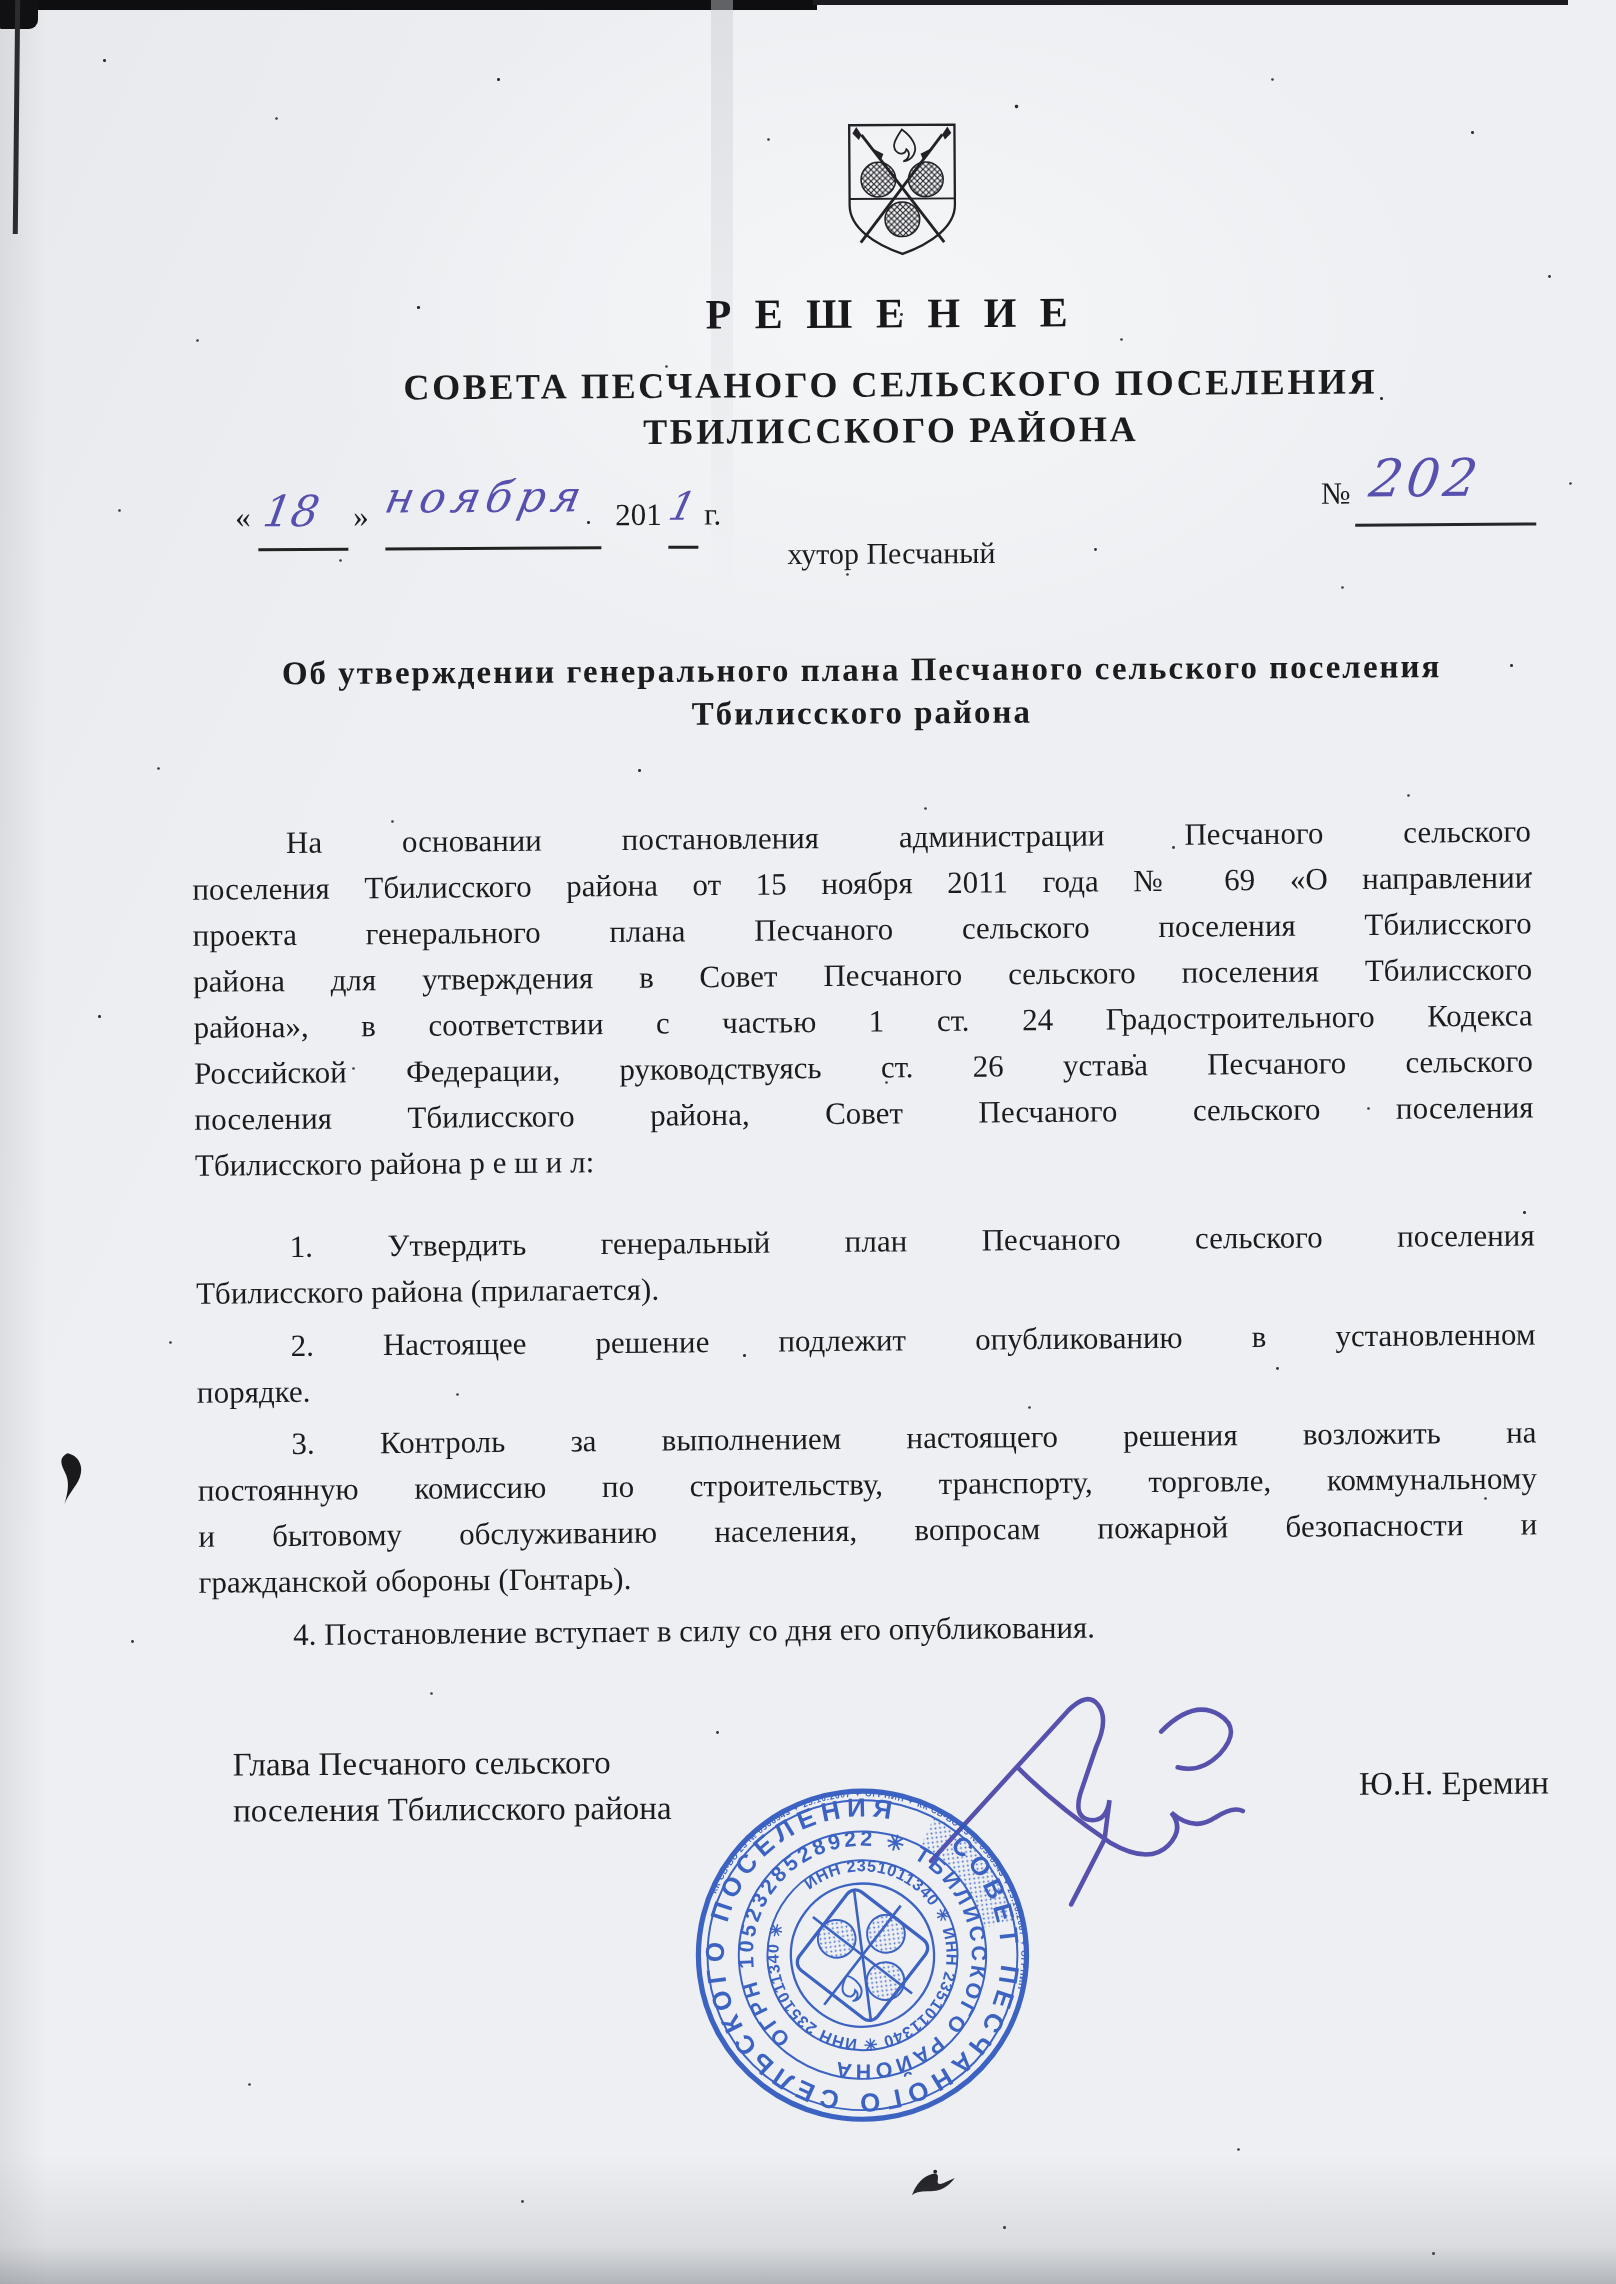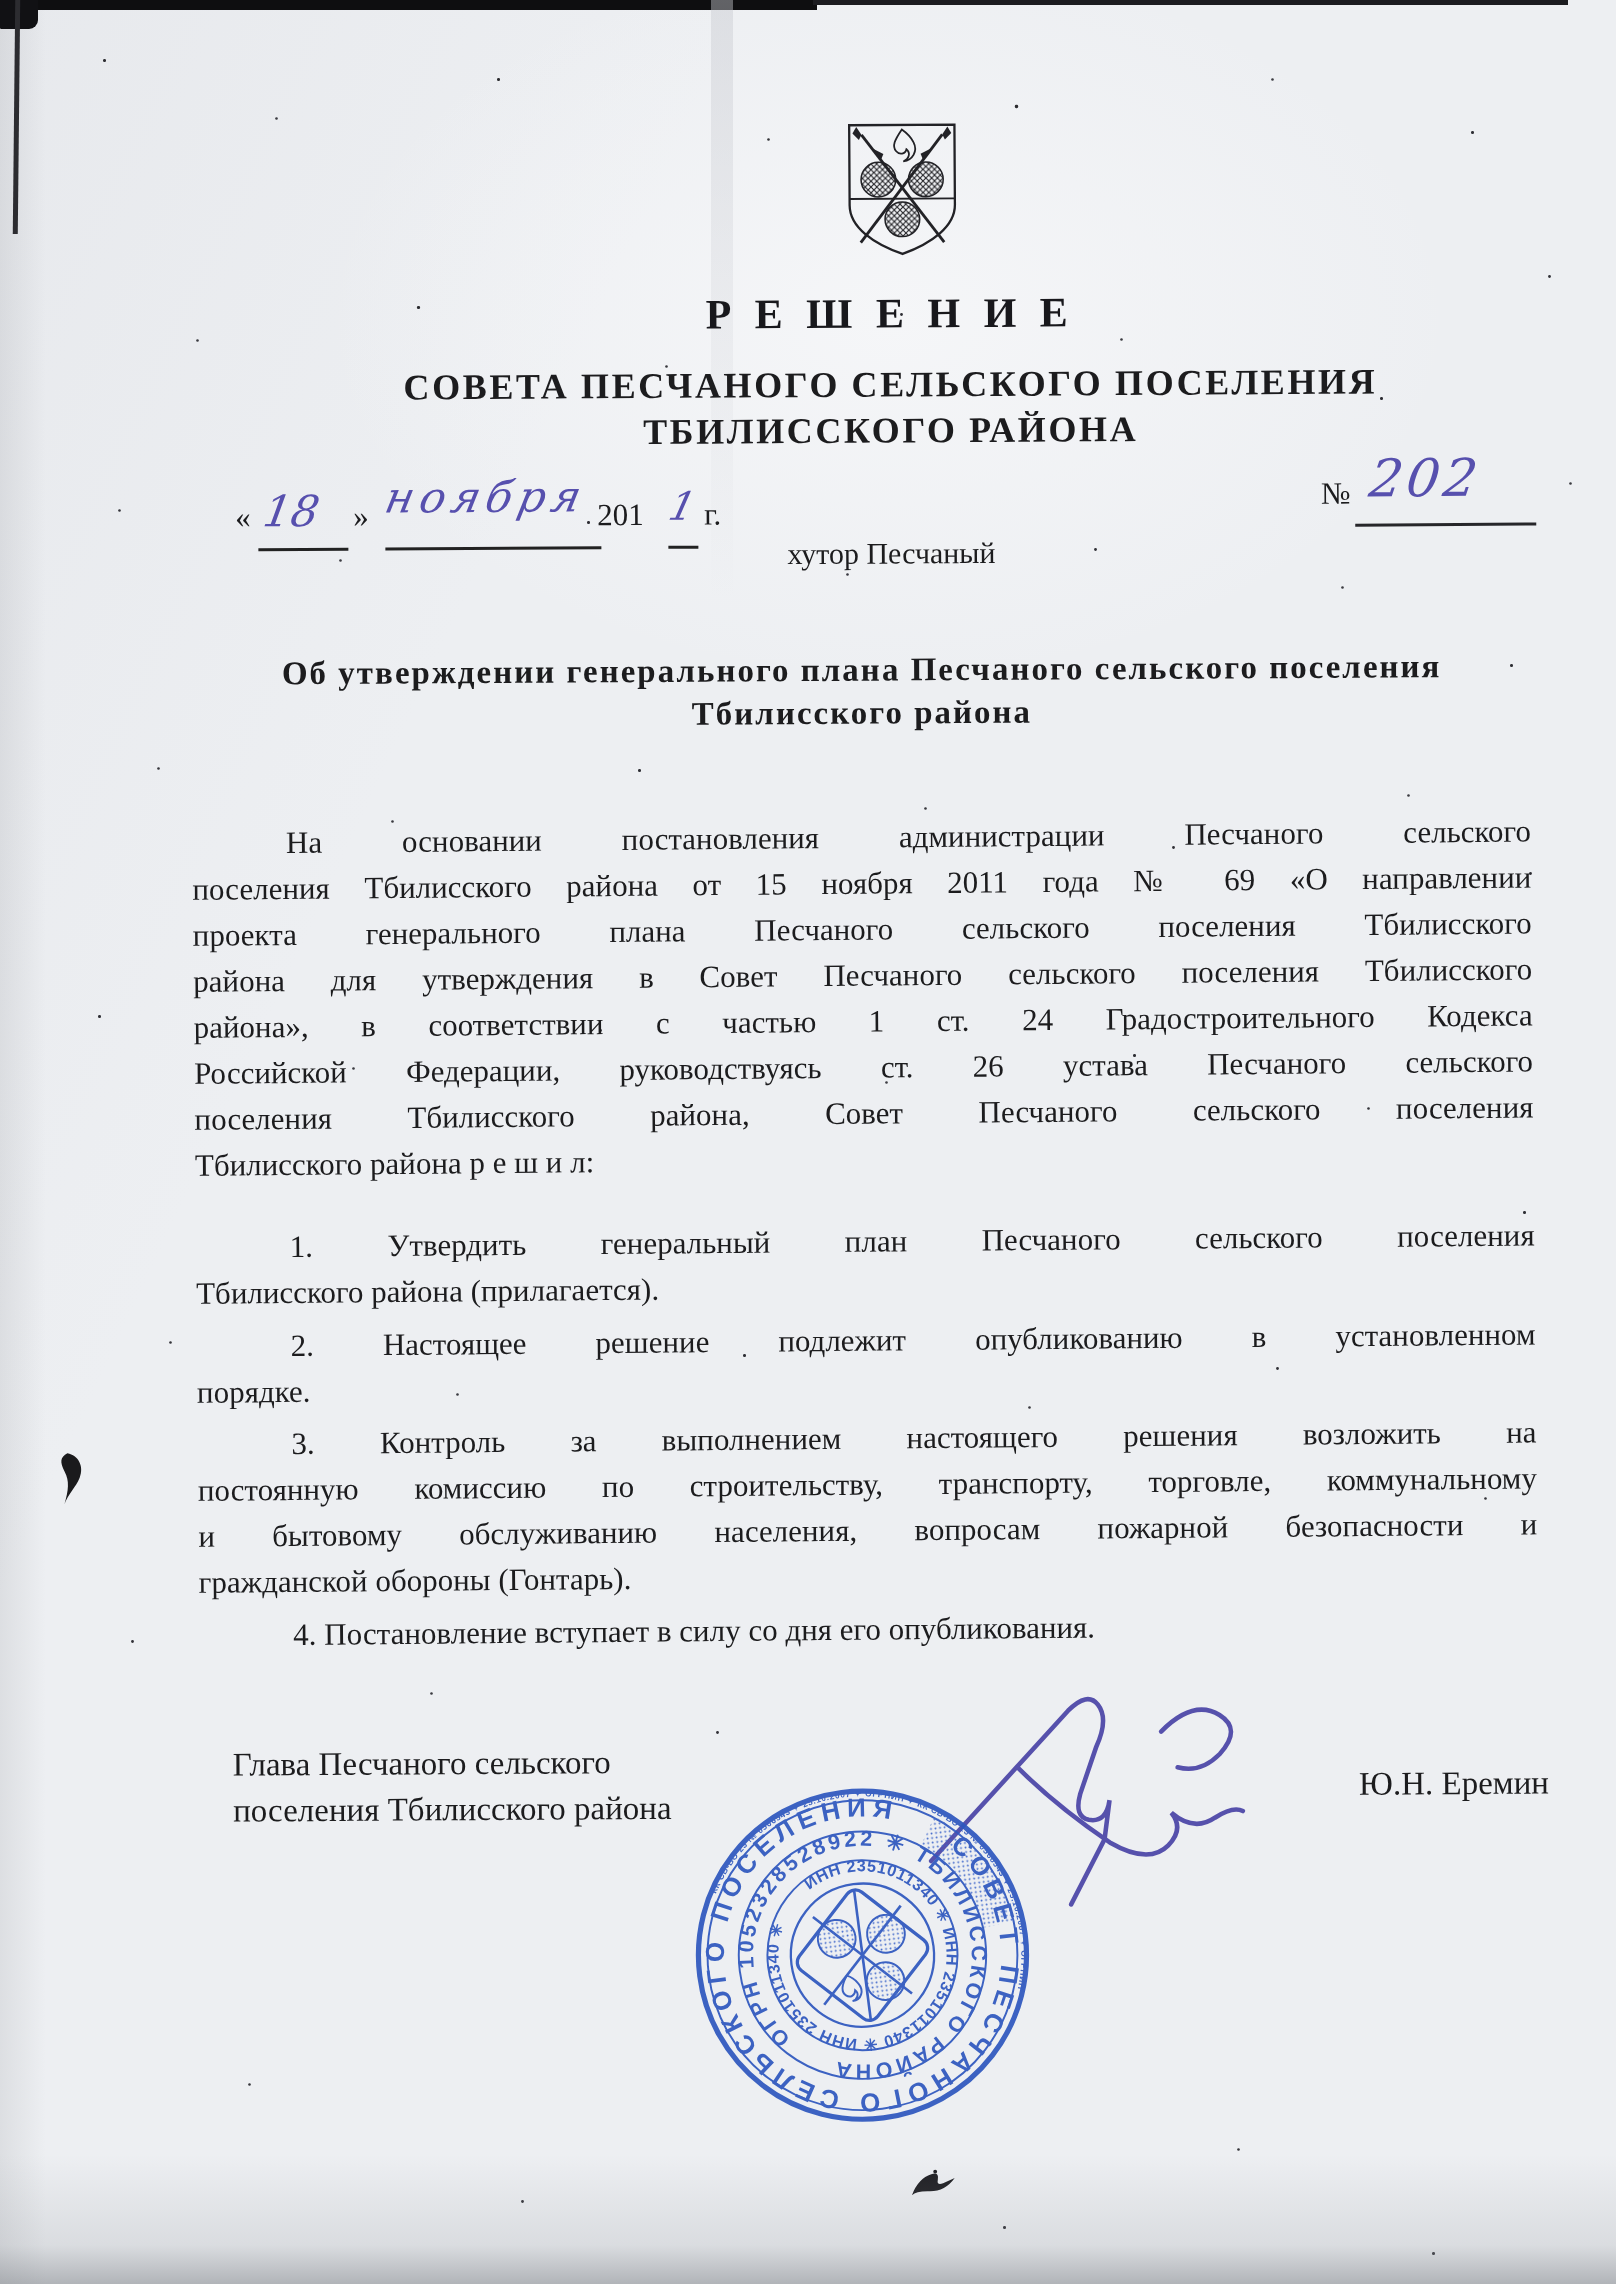--- a/index.html
+++ b/index.html
@@ -46,21 +46,21 @@
   .doc-title{left:215px;top:290px;width:1360px;text-align:center;
       font-size:42px;font-weight:bold;letter-spacing:6.5px;color:#18181c;}
   .org1{left:215px;top:364px;width:1360px;text-align:center;font-size:36px;font-weight:bold;letter-spacing:2.6px;}
   .org2{left:215px;top:410px;width:1360px;text-align:center;font-size:36px;font-weight:bold;letter-spacing:2.6px;}
   
   .dl{font-size:31px;}
   .q-open{left:239px;top:496px;}
   .day-line{left:262px;top:498px;width:90px;height:47px;border-bottom:3.3px solid #222;}
   .q-close{left:357px;top:496px;}
   .month-line{left:389px;top:498px;width:216px;height:47px;border-bottom:3.3px solid #222;}
-  .year-printed{left:601px;top:496px;}
+  .year-printed{left:619px;top:496px;}
   .year-line{left:672px;top:498px;width:30px;height:47px;border-bottom:3.3px solid #222;}
   .year-suffix{left:708px;top:496px;}
   .num-label{left:1325px;top:479px;}
   .num-line{left:1359px;top:480px;width:181px;height:47px;border-bottom:3.3px solid #26262a;}
   .hand{font-family:"DejaVu Serif",serif;font-style:italic;color:#5750ae;}
   .hand-day{left:268px;top:483px;font-size:43px;transform:skewX(-10deg);}
   .hand-month{left:390px;top:470px;font-size:43px;letter-spacing:5.9px;transform:skewX(-12deg);}
   .hand-year{left:674px;top:483px;font-size:39px;transform:skewX(-14deg);}
   .hand-num{left:1374px;top:452px;font-size:52px;letter-spacing:3.9px;transform:skewX(-8deg);}
   .place{left:215px;top:537px;width:1360px;text-align:center;font-size:30px;}

